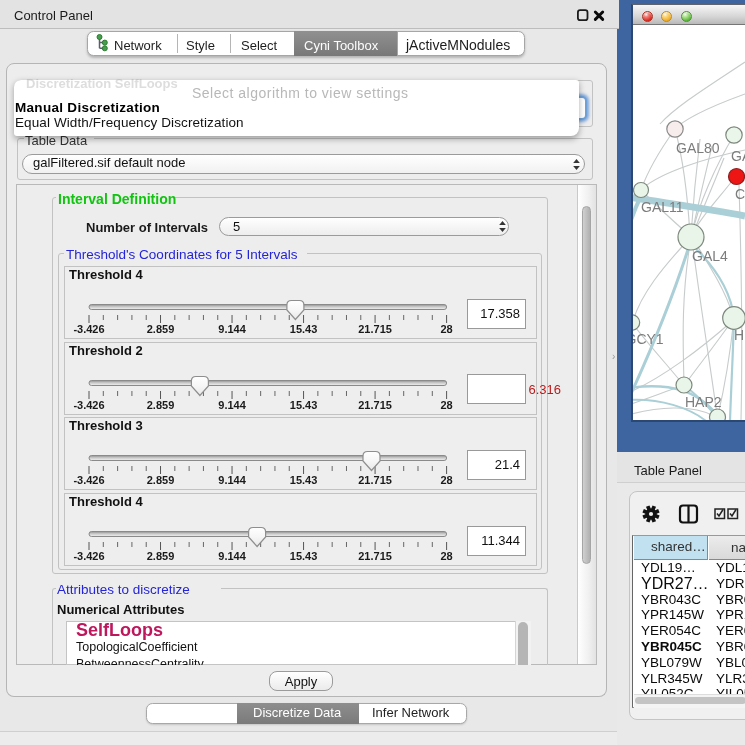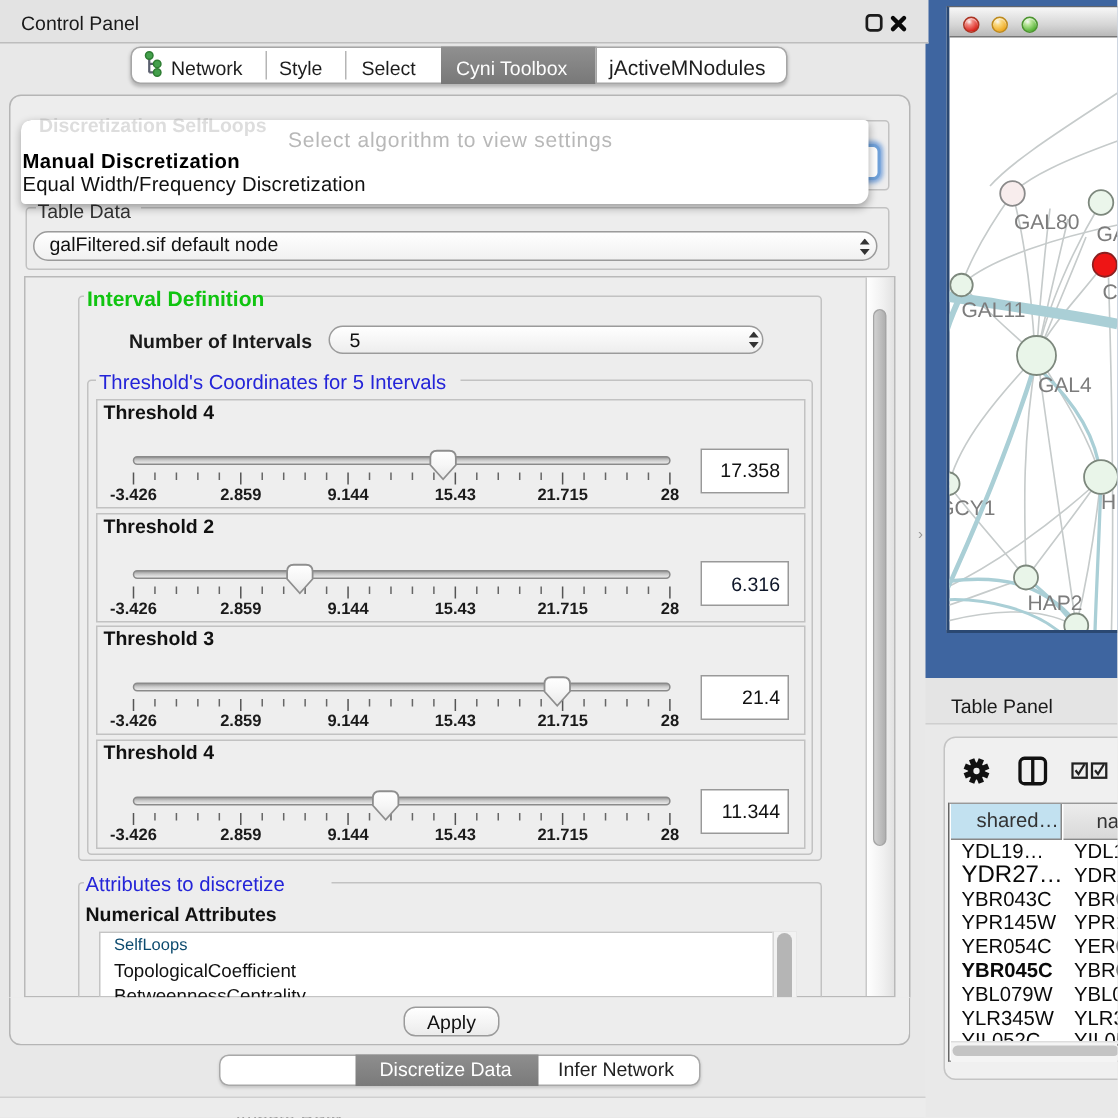--- a/index.html
+++ b/index.html
@@ -189,21 +189,21 @@
 <line x1="382.60" y1="49" x2="382.60" y2="57" stroke="#555" stroke-width="1"></line>
 <text x="25.00" y="67" font-size="11" font-weight="bold" fill="#1a1a1a" text-anchor="middle" font-family="Liberation Sans">-3.426</text>
 <text x="96.52" y="67" font-size="11" font-weight="bold" fill="#1a1a1a" text-anchor="middle" font-family="Liberation Sans">2.859</text>
 <text x="168.04" y="67" font-size="11" font-weight="bold" fill="#1a1a1a" text-anchor="middle" font-family="Liberation Sans">9.144</text>
 <text x="239.56" y="67" font-size="11" font-weight="bold" fill="#1a1a1a" text-anchor="middle" font-family="Liberation Sans">15.43</text>
 <text x="311.08" y="67" font-size="11" font-weight="bold" fill="#1a1a1a" text-anchor="middle" font-family="Liberation Sans">21.715</text>
 <text x="382.60" y="67" font-size="11" font-weight="bold" fill="#1a1a1a" text-anchor="middle" font-family="Liberation Sans">28</text>
 <path d="M127.4,39.0 Q127.4,34.5 131.9,34.5 L139.9,34.5 Q144.4,34.5 144.4,39.0 L144.4,44.0 L135.9,53.5 L127.4,44.0 Z" fill="url(#thm)" stroke="#8e8e8e" stroke-width="1.2"></path>
 </svg>
 <div class="abs" style="left:467px;top:374.2px;width:59px;height:30px;background:#fff;border:1px solid #999;text-align:right;"></div>
-<div class="abs" style="left:467px;top:381.7px;font-size:13px;color:#0f172a;font-weight:normal;white-space:nowrap;line-height:15px;">
+<div class="abs" style="left:467px;top:381.7px;font-size:13px;color:#b91c1c;font-weight:normal;white-space:nowrap;line-height:15px;padding-left:41px;">
     <div style="width:53px;text-align:right;">6.316</div>
   </div>
 <div class="abs" style="left:64px;top:417.4px;width:473px;height:73px;background:#eeeeee;border:1px solid #c2c2c2;"></div>
 <div class="abs" style="left:69px;top:418.4px;font-size:13px;color:#111;font-weight:bold;white-space:nowrap;line-height:15px;">Threshold 3</div>
 <svg class="abs" style="left:64px;top:417.4px;" width="473" height="73" viewBox="0 0 473 73">
 <rect x="25" y="38.5" width="357.6" height="5" rx="2.5" fill="url(#trk)" stroke="#8a8a8a" stroke-width="1"></rect>
 <line x1="25.00" y1="49" x2="25.00" y2="57" stroke="#555" stroke-width="1"></line>
 <line x1="39.30" y1="49" x2="39.30" y2="54" stroke="#666" stroke-width="1"></line>
 <line x1="53.61" y1="49" x2="53.61" y2="54" stroke="#666" stroke-width="1"></line>
 <line x1="67.91" y1="49" x2="67.91" y2="54" stroke="#666" stroke-width="1"></line>
@@ -295,21 +295,21 @@
         <stop offset="0.5" stop-color="#f6f6f6"></stop>
         <stop offset="1" stop-color="#e8e8e8"></stop>
       </linearGradient>
     </defs>
   </svg>
 <div class="abs" style="left:52px;top:587.5px;width:496px;height:120px;border:1px solid #c2c2c2;border-radius:3px;border-bottom:none;"></div>
 <div class="abs" style="left:56px;top:581px;width:165px;height:14px;background:#ededed;"></div>
 <div class="abs" style="left:57px;top:581.5px;font-size:13.5px;color:#2424d8;font-weight:normal;white-space:nowrap;line-height:15.5px;text-align:right;">Attributes to discretize</div>
 <div class="abs" style="left:57px;top:602px;font-size:13px;color:#111;font-weight:bold;white-space:nowrap;line-height:15px;">Numerical Attributes</div>
 <div class="abs" style="left:66px;top:621px;width:465px;height:44px;background:#fff;border:1px solid #c4c4c4;overflow:hidden;"></div>
-<div class="abs" style="left:76px;top:623px;font-size:11px;color:#0c4a6e;font-weight:normal;white-space:nowrap;line-height:14.5px;">SelfLoops</div>
+<div class="abs" style="left:76px;top:623px;font-size:18px;color:#be185d;font-weight:bold;white-space:nowrap;line-height:14.5px;">SelfLoops</div>
 <div class="abs" style="left:76px;top:640px;font-size:12.5px;color:#111;font-weight:normal;white-space:nowrap;line-height:14.5px;">TopologicalCoefficient</div>
 <div class="abs" style="left:76px;top:657px;font-size:12.5px;color:#111;font-weight:normal;white-space:nowrap;line-height:14.5px;">BetweennessCentrality</div>
 <div class="abs" style="left:515px;top:621px;width:16px;height:44px;background:#f2f2f2;border-left:1px solid #d5d5d5;"></div>
 <div class="abs" style="left:518px;top:622px;width:10px;height:43px;background:#b5b5b5;border-radius:5px 5px 0 0;"></div>
 <div class="abs" style="left:0px;top:665px;width:616px;height:80px;background:#e8e8e8;"></div>
 <div class="abs" style="left:6px;top:665px;width:601px;height:32px;background:#ededed;border:1px solid #b5b5b5;border-top:none;border-radius:0 0 8px 8px;"></div>
 <div class="abs" style="left:269px;top:671px;width:64px;height:19.5px;background:linear-gradient(#ffffff,#ebebeb);border:1px solid #9b9b9b;border-radius:8px;text-align:center;"></div>
 <div class="abs" style="left:269px;top:673.5px;font-size:13px;color:#111;font-weight:normal;white-space:nowrap;line-height:15px;">
     <div style="width:64px;text-align:center;">Apply</div>
   </div>

